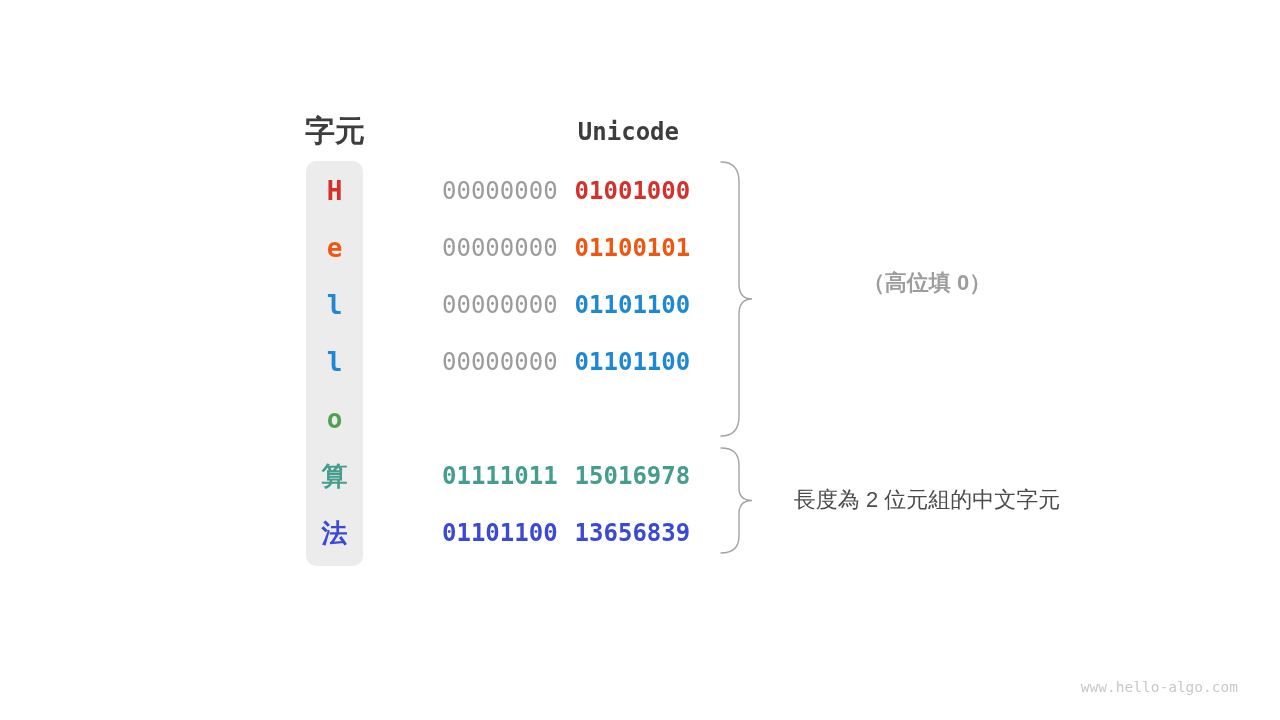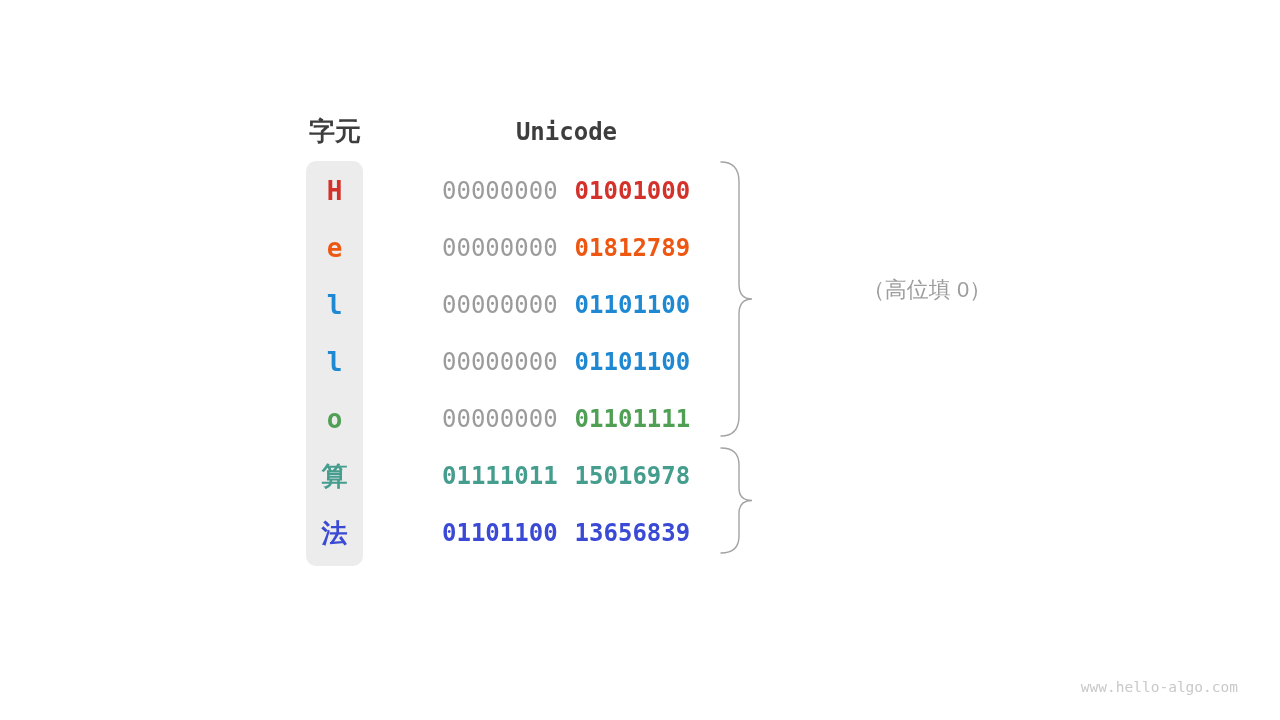--- a/index.html
+++ b/index.html
@@ -16,30 +16,30 @@
     font-family: "Liberation Sans", sans-serif;
   }
   .mono { font-family: "DejaVu Sans Mono", monospace; }
 
   
   .hdr-char {
     position: absolute;
     left: 296px; top: 116px;
     width: 78px;
     text-align: center;
-    font-size: 26px;
+    font-size: 30px;
     font-weight: bold;
     color: var(--header-text, #3d3d3d);
     line-height: 30px;
   }
   .hdr-unicode {
     position: absolute;
-    left: 442px; top: 117px;
+    left: 430px; top: 117px;
     width: 249px;
-    text-align: center;
+    text-align: right;
     font-family: "DejaVu Sans Mono", monospace;
     font-size: 24px;
     font-weight: bold;
     color: var(--header-text, #3d3d3d);
     line-height: 30px;
   }
 
   
   .char-pill {
     position: absolute;
@@ -107,22 +107,21 @@
     width: 360px;
     text-align: center;
     font-size: 22px;
     color: var(--annotation-text, #4b4b4b);
     line-height: 30px;
   }
   .annotation-en { top: 268px; }
   .annotation-zh { top: 485px; }
   .annotation .muted {
     display: block;
-    margin-top: 7px;
-    font-weight: normal;
+    font-weight: bold;
     color: var(--annotation-muted, #9d9d9d);
   }
 
   
   .watermark {
     position: absolute;
     right: 42px; top: 679px;
     font-family: "DejaVu Sans Mono", monospace;
     font-size: 14.5px;
     color: var(--watermark-color, #c9c9c9);
@@ -137,47 +136,49 @@
   <div class="hdr-unicode mono">Unicode</div>
 
   <div class="char-pill"></div>
 
   <div class="row" style="top: 163px; --row-color: #d3312a;">
     <span class="row-char">H</span>
     <span class="bits"><span class="byte1">00000000</span><span class="byte2">01001000</span></span>
   </div>
   <div class="row" style="top: 220px; --row-color: #ee5711;">
     <span class="row-char">e</span>
-    <span class="bits"><span class="byte1">00000000</span><span class="byte2">01812789</span></span>
+    <span class="bits"><span class="byte1">00000000</span><span class="byte2">01100101</span></span>
   </div>
   <div class="row" style="top: 277px; --row-color: #1e88d2;">
     <span class="row-char">l</span>
     <span class="bits"><span class="byte1">00000000</span><span class="byte2">01101100</span></span>
   </div>
   <div class="row" style="top: 334px; --row-color: #1e88d2;">
     <span class="row-char">l</span>
     <span class="bits"><span class="byte1">00000000</span><span class="byte2">01101100</span></span>
   </div>
   <div class="row" style="top: 391px; --row-color: #4f9f55;">
     <span class="row-char">o</span>
-    <span class="bits"><span class="byte1">00000000</span><span class="byte2">01101111</span></span>
   </div>
   <div class="row b1-colored" style="top: 448px; --row-color: #459d8d;">
     <span class="row-char">算</span>
     <span class="bits"><span class="byte1">01111011</span><span class="byte2">15016978</span></span>
   </div>
   <div class="row b1-colored" style="top: 505px; --row-color: #3a4ad4;">
     <span class="row-char">法</span>
     <span class="bits"><span class="byte1">01101100</span><span class="byte2">13656839</span></span>
   </div>
 
   <svg class="braces-svg" width="80" height="430" viewBox="0 0 80 430">
     <path d="M 21 12 Q 39 12 39 32 L 39 134 Q 39 149 52 149 Q 39 149 39 164 L 39 266 Q 39 286 21 286"></path>
     <path d="M 21 298 Q 39 298 39 315 L 39 338 Q 39 350.5 52 350.5 Q 39 350.5 39 363 L 39 386 Q 39 403 21 403"></path>
   </svg>
 
   <div class="annotation annotation-en">
     <span class="muted">（高位填 0）</span>
   </div>
+  <div class="annotation annotation-zh">
+    <span>長度為 2 位元組的中文字元</span>
+  </div>
 
   <div class="watermark">www.hello-algo.com</div>
 
 </div>
 
 </body></html>

